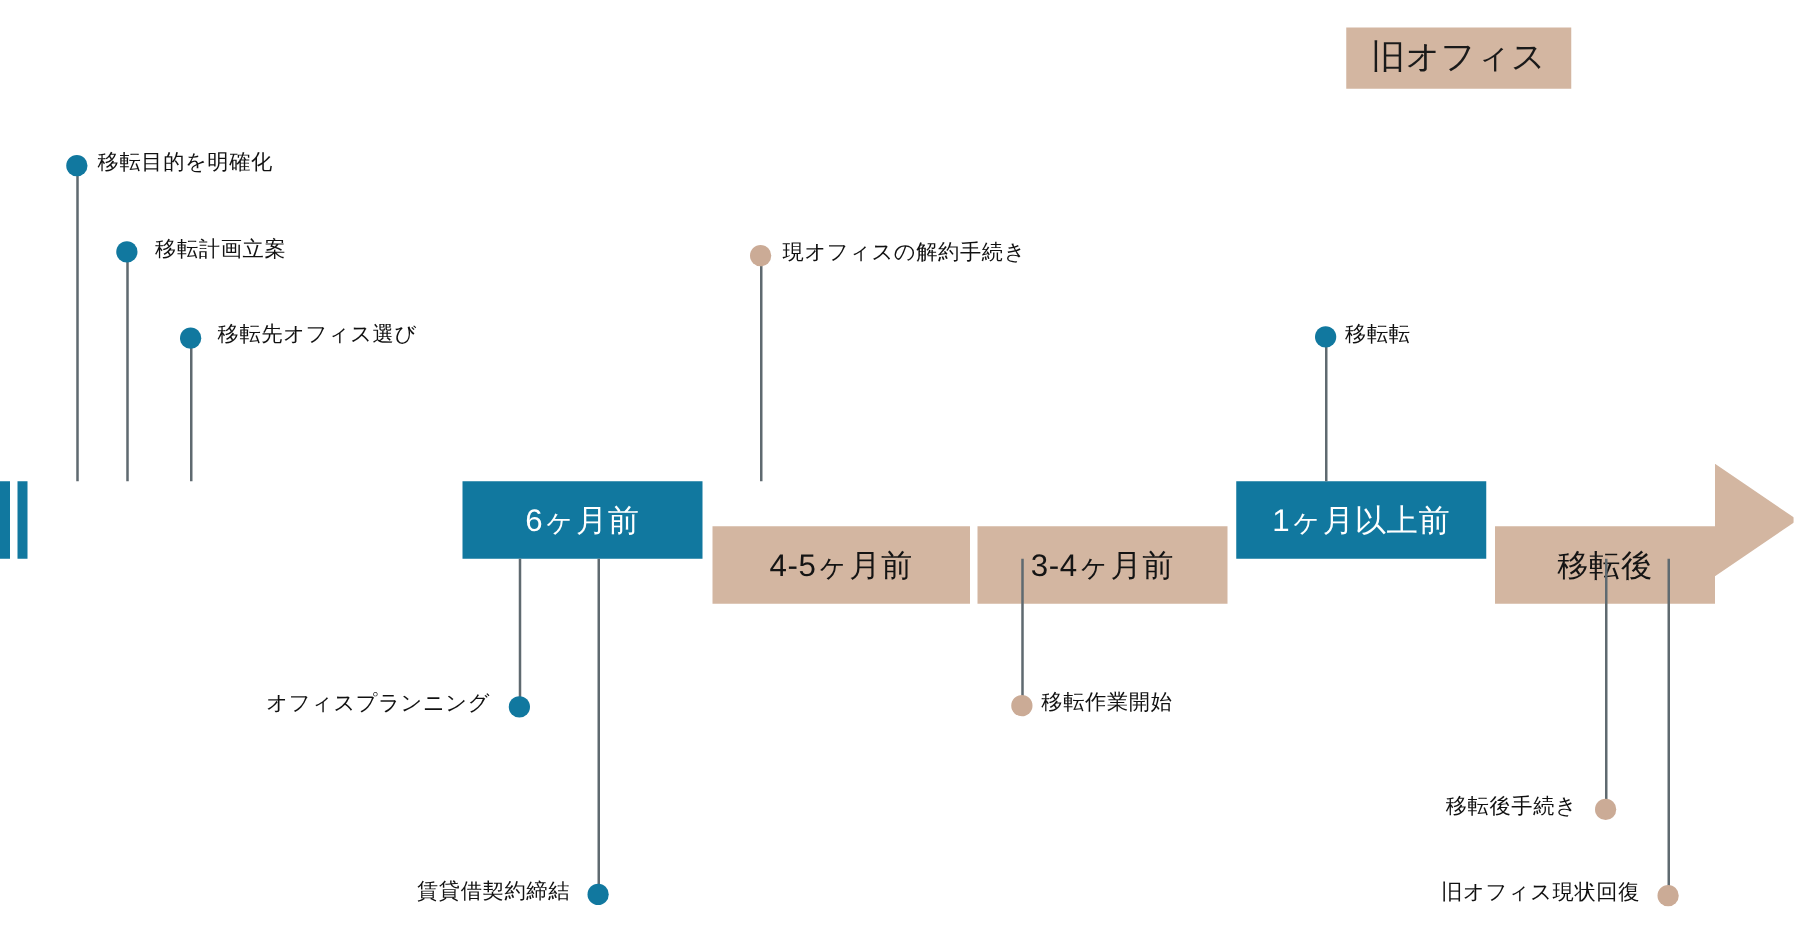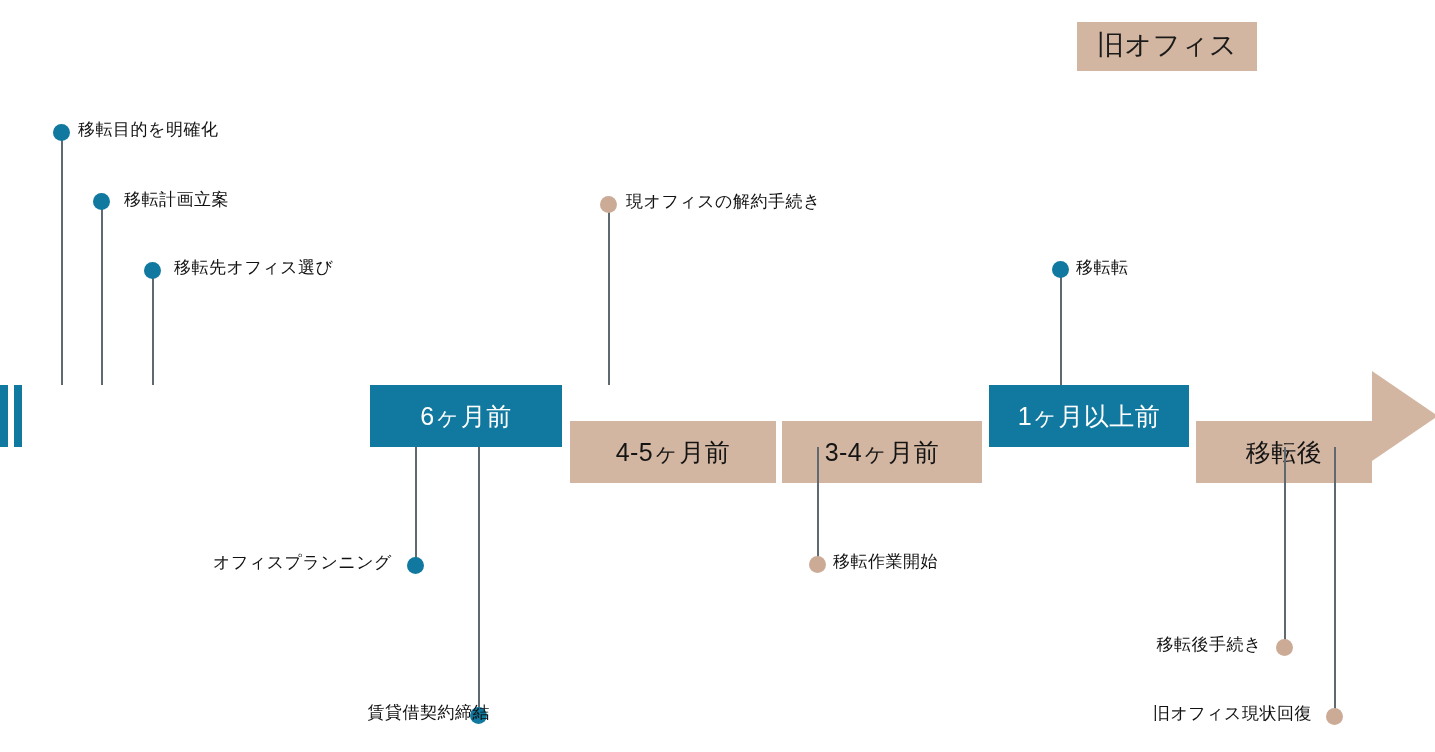--- a/index.html
+++ b/index.html
@@ -149,21 +149,21 @@
       <div class="dot tan" style="left: 600px; top: 196px;"></div>
       <div class="mlabel" style="top: 190px; left: 626px;">現オフィスの解約手続き</div>
       <div class="conn" style="left: 1060px; top: 270px; height: 115px;"></div>
       <div class="dot blue" style="left: 1052px; top: 261px;"></div>
       <div class="mlabel" style="top: 256px; left: 1076px;">移転転</div>
       <div class="conn" style="left: 415px; top: 447px; height: 112px;"></div>
       <div class="dot blue" style="left: 407px; top: 557px;"></div>
       <div class="mlabel right-align" style="top: 551px; right: 1043px;">オフィスプランニング</div>
       <div class="conn" style="left: 478px; top: 447px; height: 262px;"></div>
       <div class="dot blue" style="left: 470px; top: 707px;"></div>
-      <div class="mlabel right-align" style="top: 701px; right: 945px;">賃貸借契約締結</div>
+      <div class="mlabel right-align" style="top: 701px; right: 979px;">賃貸借契約締結</div>
       <div class="conn" style="left: 817px; top: 447px; height: 111px;"></div>
       <div class="dot tan" style="left: 809px; top: 556px;"></div>
       <div class="mlabel" style="top: 550px; left: 833px;">移転作業開始</div>
       <div class="conn" style="left: 1284px; top: 447px; height: 194px;"></div>
       <div class="dot tan" style="left: 1276px; top: 639px;"></div>
       <div class="mlabel right-align" style="top: 633px; right: 173px; text-align: right;">移転後手続き</div>
       <div class="conn" style="left: 1334px; top: 447px; height: 263px;"></div>
       <div class="dot tan" style="left: 1326px; top: 708px;"></div>
       <div class="mlabel right-align" style="top: 702px; right: 123px;">旧オフィス現状回復</div>
     </div>

